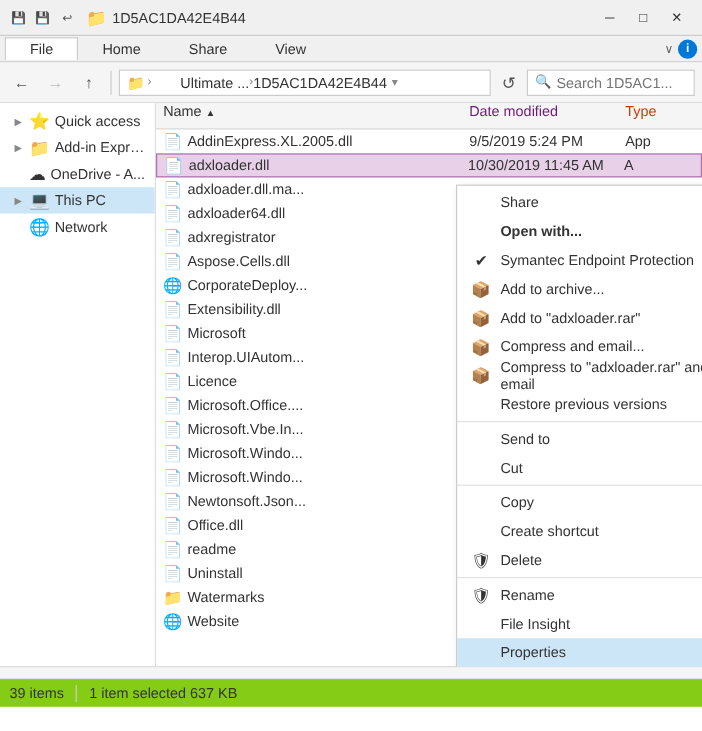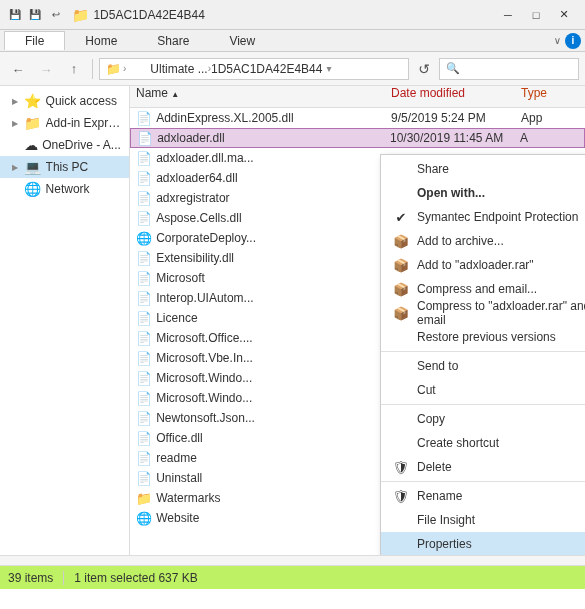--- a/index.html
+++ b/index.html
@@ -204,21 +204,21 @@
       display: flex;
       align-items: flex-start;
       height: 22px;
       border-bottom: 1px solid #ddd;
       background: #f5f5f5;
       position: sticky;
       top: 0;
       z-index: 1;
     }
     .col-name { flex: 1; padding: 0 6px; font-size: 12px; color: #333; }
-    .col-date { width: 130px; padding: 0 6px; font-size: 12px; color: #b91c1c; }
+    .col-date { width: 130px; padding: 0 6px; font-size: 12px; color: #701a75; }
     .col-type { width: 70px; padding: 0 6px; font-size: 12px; color: #c2410c; }
     .col-sort-arrow { font-size: 8px; }
 
     .file-row {
       display: flex;
       align-items: center;
       height: 20px;
       cursor: pointer;
       padding: 0 0;
     }
@@ -274,21 +274,21 @@
     }
     .ctx-item.highlighted { background: #cde6f7; }
     .ctx-icon { width: 16px; height: 16px; display: flex; align-items: center; justify-content: center; font-size: 13px; }
     .ctx-label { flex: 1; }
     .ctx-separator { height: 1px; background: #e0e0e0; margin: 2px 0; }
     .ctx-bold { font-weight: bold; }
 
     
     .status-bar {
       height: 24px;
-      background: #bef264;
+      background: #84cc16;
       border-top: 1px solid #ddd;
       display: flex;
       align-items: center;
       padding: 0 8px;
       font-size: 12px;
       color: #333;
       gap: 10px;
     }
     .status-divider { width: 1px; height: 14px; background: #ccc; }
 
@@ -344,20 +344,21 @@
     <span class="address-folder-icon">📁</span>
     <span class="address-chevron">›</span>
     <span style="font-size:12px;color:#333;margin-left:24px;">Ultimate ...</span>
     <span class="address-chevron"> › </span>
     <span style="font-size:12px;color:#333;">1D5AC1DA42E4B44</span>
     <span class="address-chevron" style="margin-left:4px;">▾</span>
   </div>
   <div class="address-refresh">↺</div>
   <div class="search-box">
     <span style="color:#aaa;font-size:11px;">🔍</span>
+    <input type="text" style="font-size: 12px; border: none; outline: none; width: 100%; color: rgb(170, 170, 170); background: transparent;" placeholder="Search 1D5AC1...">
   </div>
 </div>
 
 <div class="main-area">
 
   <div class="sidebar">
     <div class="sidebar-item">
       <span class="sidebar-expand">▶</span>
       <span class="sidebar-icon">⭐</span>
       <span class="sidebar-item-label">Quick access</span>

